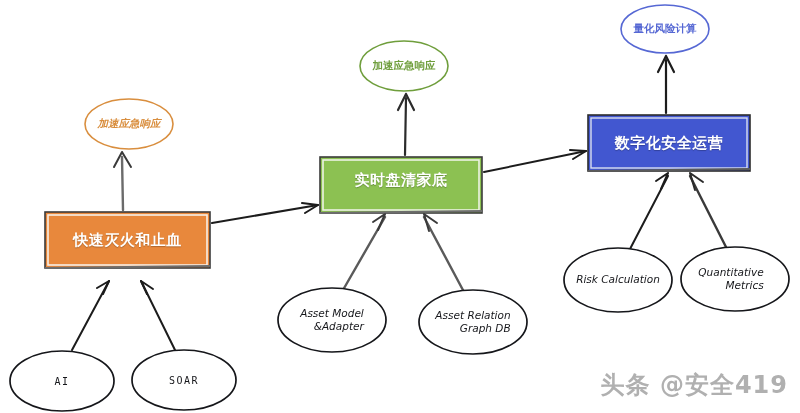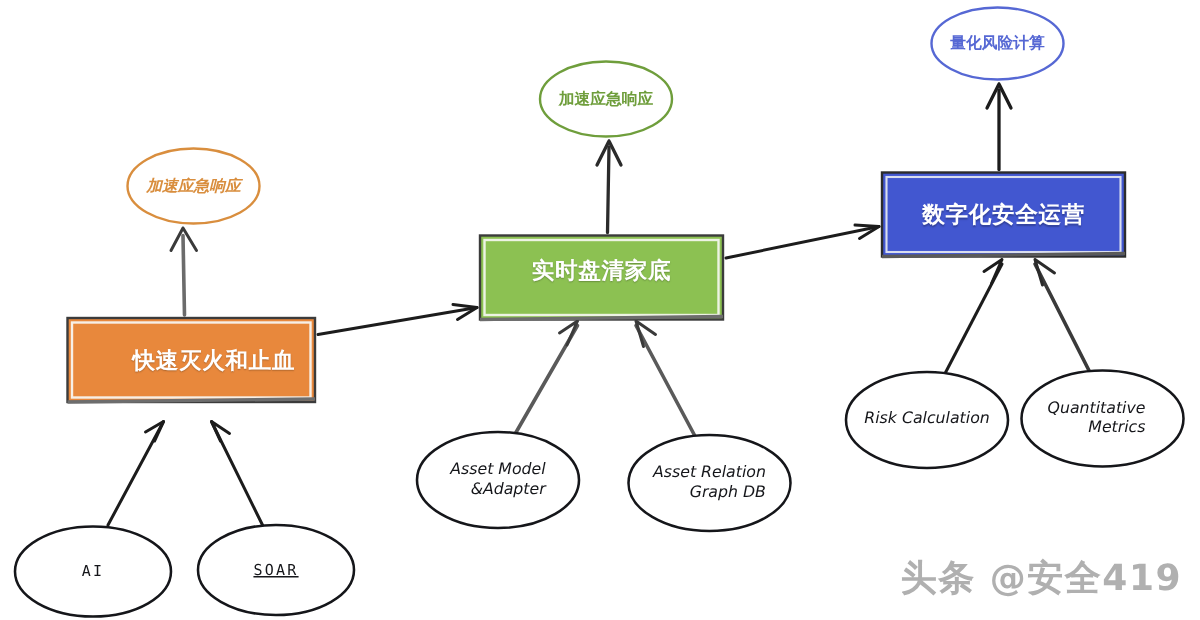--- a/index.html
+++ b/index.html
@@ -159,30 +159,30 @@
         <path d="M320,213 L482,211" stroke="#6d6d6d" stroke-width="2.2" fill="none"></path>
       </g>
       <g>
         <rect x="588" y="115" width="162" height="56" fill="#4257d0" stroke="#2c2c2c" stroke-width="1.6"></rect>
         <rect x="591" y="118" width="156" height="50" fill="none" stroke="#d9deef" stroke-width="1.4"></rect>
         <path d="M588,171 L750,169" stroke="#5a5a5a" stroke-width="2.2" fill="none"></path>
       </g>
     </g>
   </svg>
 
-  <div class="node-label box-label" style="left:45px; top:212px; width:165px; height:56px;padding-left:15px;">快速灭火和止血</div>
+  <div class="node-label box-label" style="left:45px; top:212px; width:165px; height:56px;">快速灭火和止血</div>
   <div class="node-label box-label" style="left:320px; top:157px; width:162px; height:47px;">实时盘清家底</div>
   <div class="node-label box-label" style="left:588px; top:115px; width:162px; height:56px;">数字化安全运营</div>
 
   <div class="node-label ellipse-cn-label" style="left:85px; top:99px; width:88px; height:50px; color:#d98e3e;font-style:italic;">加速应急响应</div>
   <div class="node-label ellipse-cn-label" style="left:360px; top:41px; width:88px; height:50px; color:#6f9e3c;">加速应急响应</div>
   <div class="node-label ellipse-cn-label" style="left:621px; top:5px; width:88px; height:48px; color:#5668d4;">量化风险计算</div>
 
   <div class="node-label ellipse-mono-label" style="left:10px; top:351px; width:104px; height:60px;">AI</div>
-  <div class="node-label ellipse-mono-label" style="left:132px; top:350px; width:104px; height:60px;text-decoration:underline;">SOAR</div>
+  <div class="node-label ellipse-mono-label" style="left:132px; top:350px; width:104px; height:60px;">SOAR</div>
 
   <div class="node-label ellipse-en-label" style="left:278px; top:288px; width:108px; height:64px;">Asset Model
 &amp;Adapter</div>
   <div class="node-label ellipse-en-label" style="left:419px; top:290px; width:108px; height:64px;">Asset Relation
 Graph DB</div>
   <div class="node-label ellipse-en-label" style="left:562px; top:248px; width:112px; height:64px;">Risk Calculation</div>
   <div class="node-label ellipse-en-label" style="left:677px; top:247px; width:108px; height:64px;">Quantitative
 Metrics</div>
 
   <div id="watermark">头条 @安全419</div>

